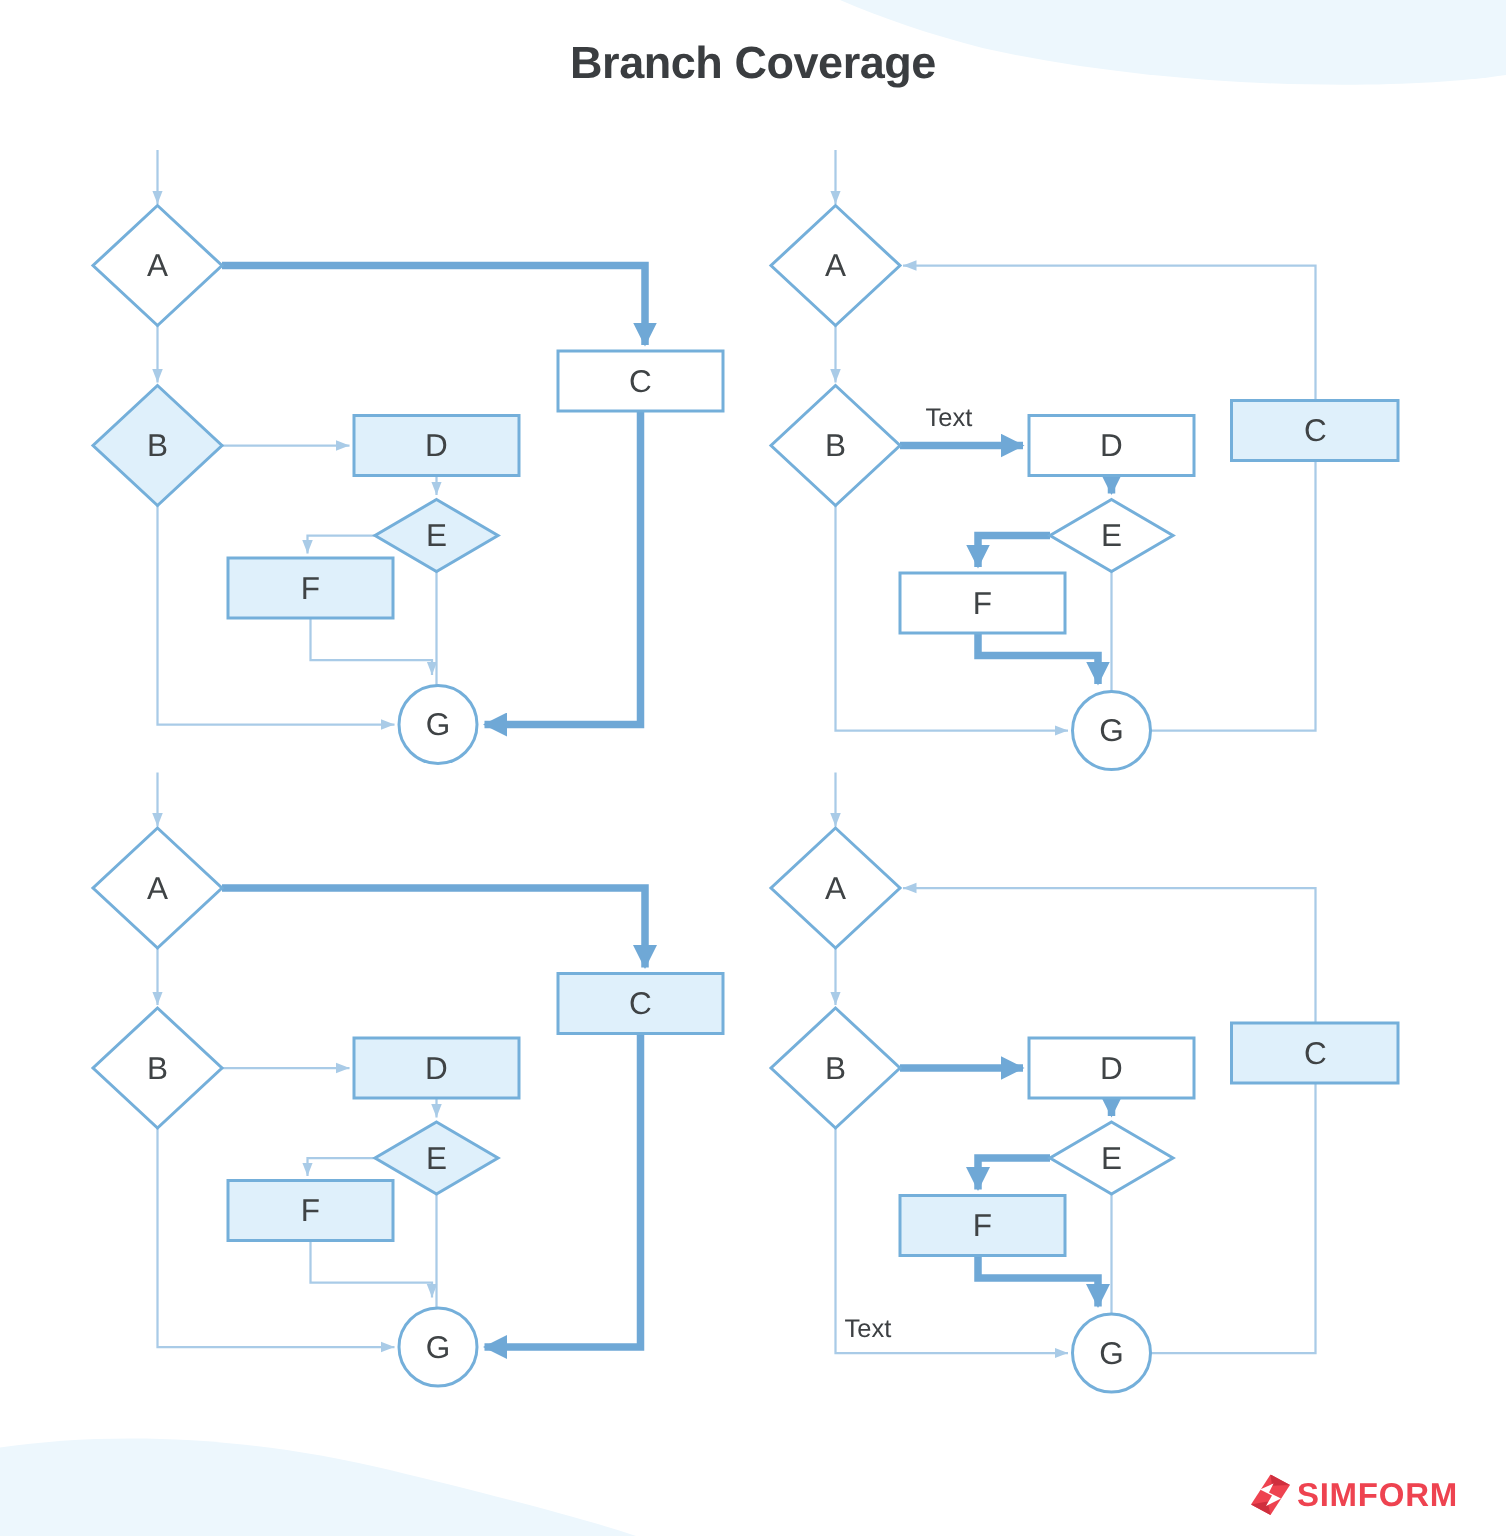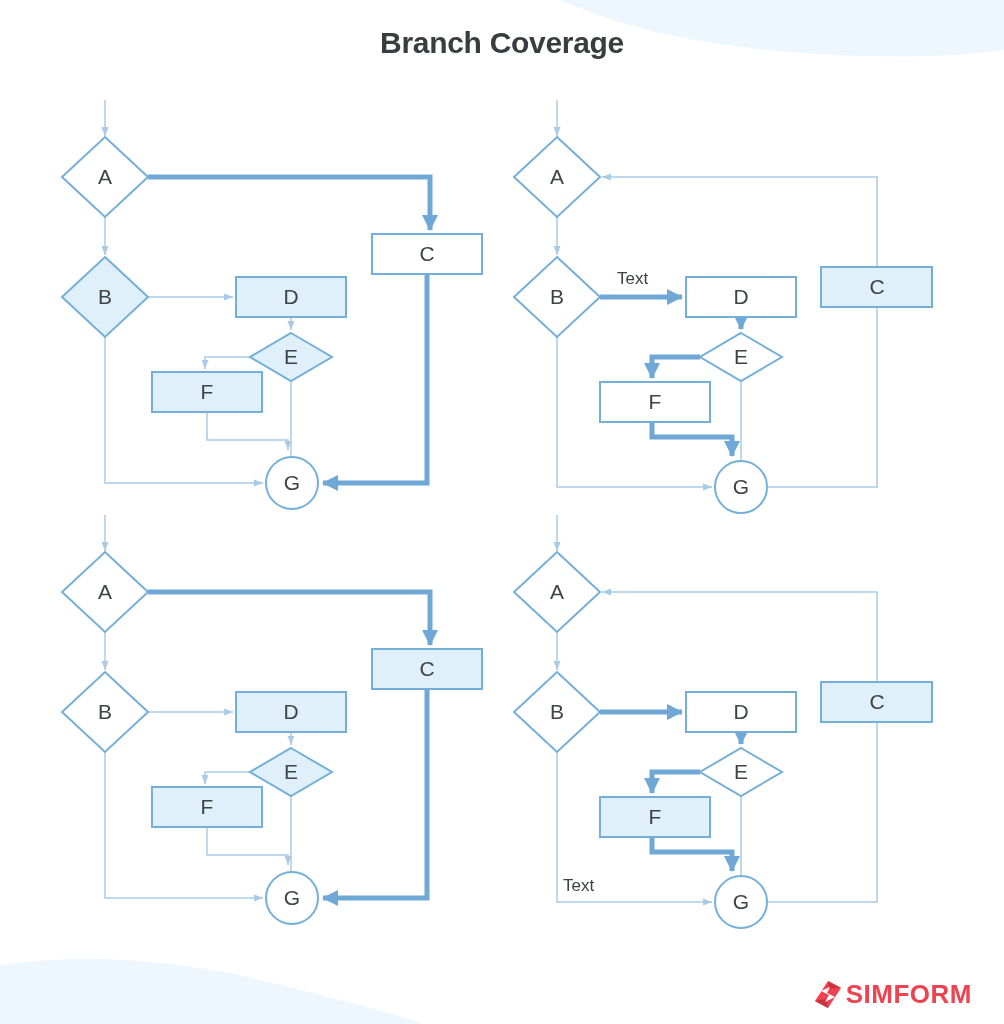--- a/index.html
+++ b/index.html
@@ -18,21 +18,21 @@
   .shape{stroke:#74afda;stroke-width:2;fill:#ffffff;}
   .shape.filled{fill:#dff0fb;}
   .nl{font-family:"Liberation Sans",sans-serif;font-size:21px;fill:#3f4345;text-anchor:middle;}
   .el{font-family:"Liberation Sans",sans-serif;font-size:17px;fill:#3d4043;}
   .wave{fill:#edf7fd;}
   
   .logo{
     position:absolute;right:32px;bottom:14px;display:flex;align-items:center;gap:5px;z-index:3;
   }
   .logo .brand-name{
-    font-size:26px;font-weight:700;color:#ee4350;letter-spacing:.5px;
+    font-size:22px;font-weight:700;color:#ee4350;letter-spacing:.5px;
   }
 </style>
 </head>
 <body>
 
 <div class="canvas">
 
   <h1 class="page-title">Branch Coverage</h1>
 
   <svg class="diagram" width="1004" height="1024" viewBox="0 0 1004 1024">

